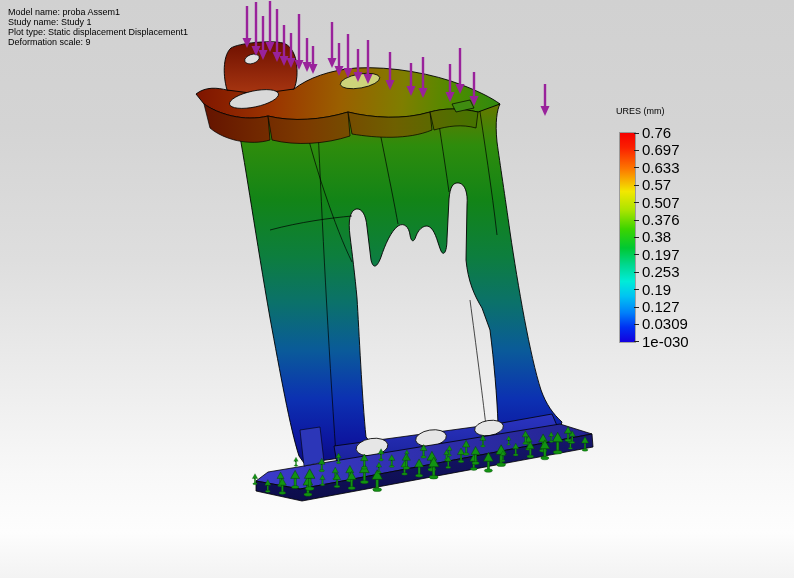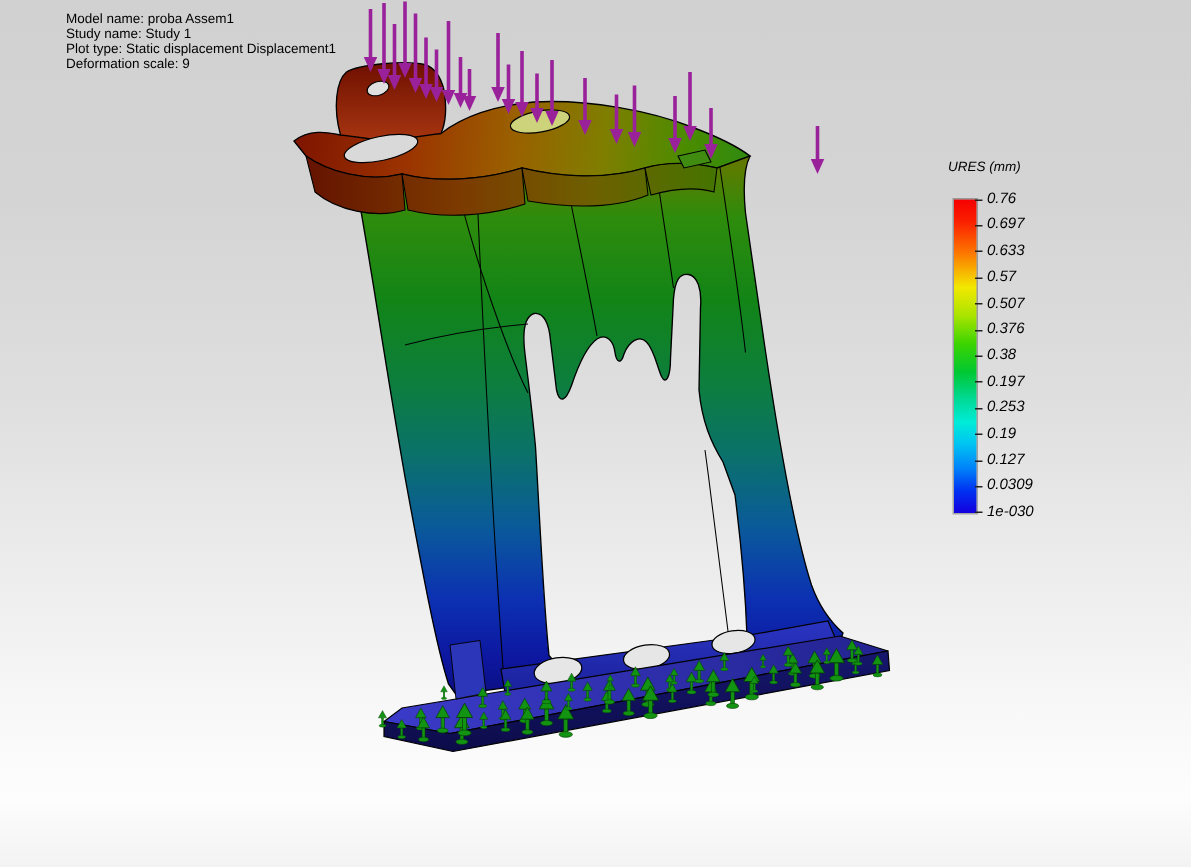--- a/index.html
+++ b/index.html
@@ -6,39 +6,39 @@
   body{
     width:794px;height:578px;overflow:hidden;position:relative;
     font-family:"Liberation Sans","DejaVu Sans",sans-serif;
     background:linear-gradient(180deg,#d1d1d1 0%,#d4d4d4 22%,#dedede 45%,#ececec 65%,#f8f8f8 82%,#fdfdfd 92%,#f3f3f3 100%);
   }
   .viewport{position:absolute;inset:0;}
   .header-text{
     position:absolute;left:8px;top:7px;
     font-size:9px;line-height:10px;color:#000;letter-spacing:0;
   }
-  .header-text div{white-space:pre;margin-left:36px;}
+  .header-text div{white-space:pre;}
   #model-svg{position:absolute;left:0;top:0;}
-  .legend{position:absolute;left:630px;top:106px;width:120px;font-style:italic;}
+  .legend{position:absolute;left:614px;top:106px;width:120px;}
   .legend-title{font-size:9px;color:#000;margin-left:2px;margin-bottom:17px;}
   .legend-body{position:relative;}
   .legend-bar{
     position:absolute;left:6px;top:0;width:15px;height:209px;
     outline:1px solid rgba(40,40,40,.35);
     background:linear-gradient(to bottom,
       #f60000 0%, #fb2000 7%, #fd7600 17%, #f2e800 28%, #aae400 37%,
       #3cd400 46%, #00c832 55%, #00d88e 63%, #00ecd8 71%, #00c4f2 78%,
       #0080fa 86%, #0030f2 93%, #1400de 100%);
   }
   .legend-labels{
     position:absolute;left:20px;top:-5px;height:219px;width:90px;
     display:flex;flex-direction:column;justify-content:space-between;
   }
   .legend-label{
-    font-size:10px;color:#000;height:10px;line-height:10px;
+    font-size:15px;color:#000;height:10px;line-height:10px;
     display:flex;align-items:center;
   }
   .legend-label::before{
     content:"";display:inline-block;width:5px;height:1px;background:#222;margin-right:3px;
   }
 </style>
 </head>
 <body>
 
 <div class="viewport">

